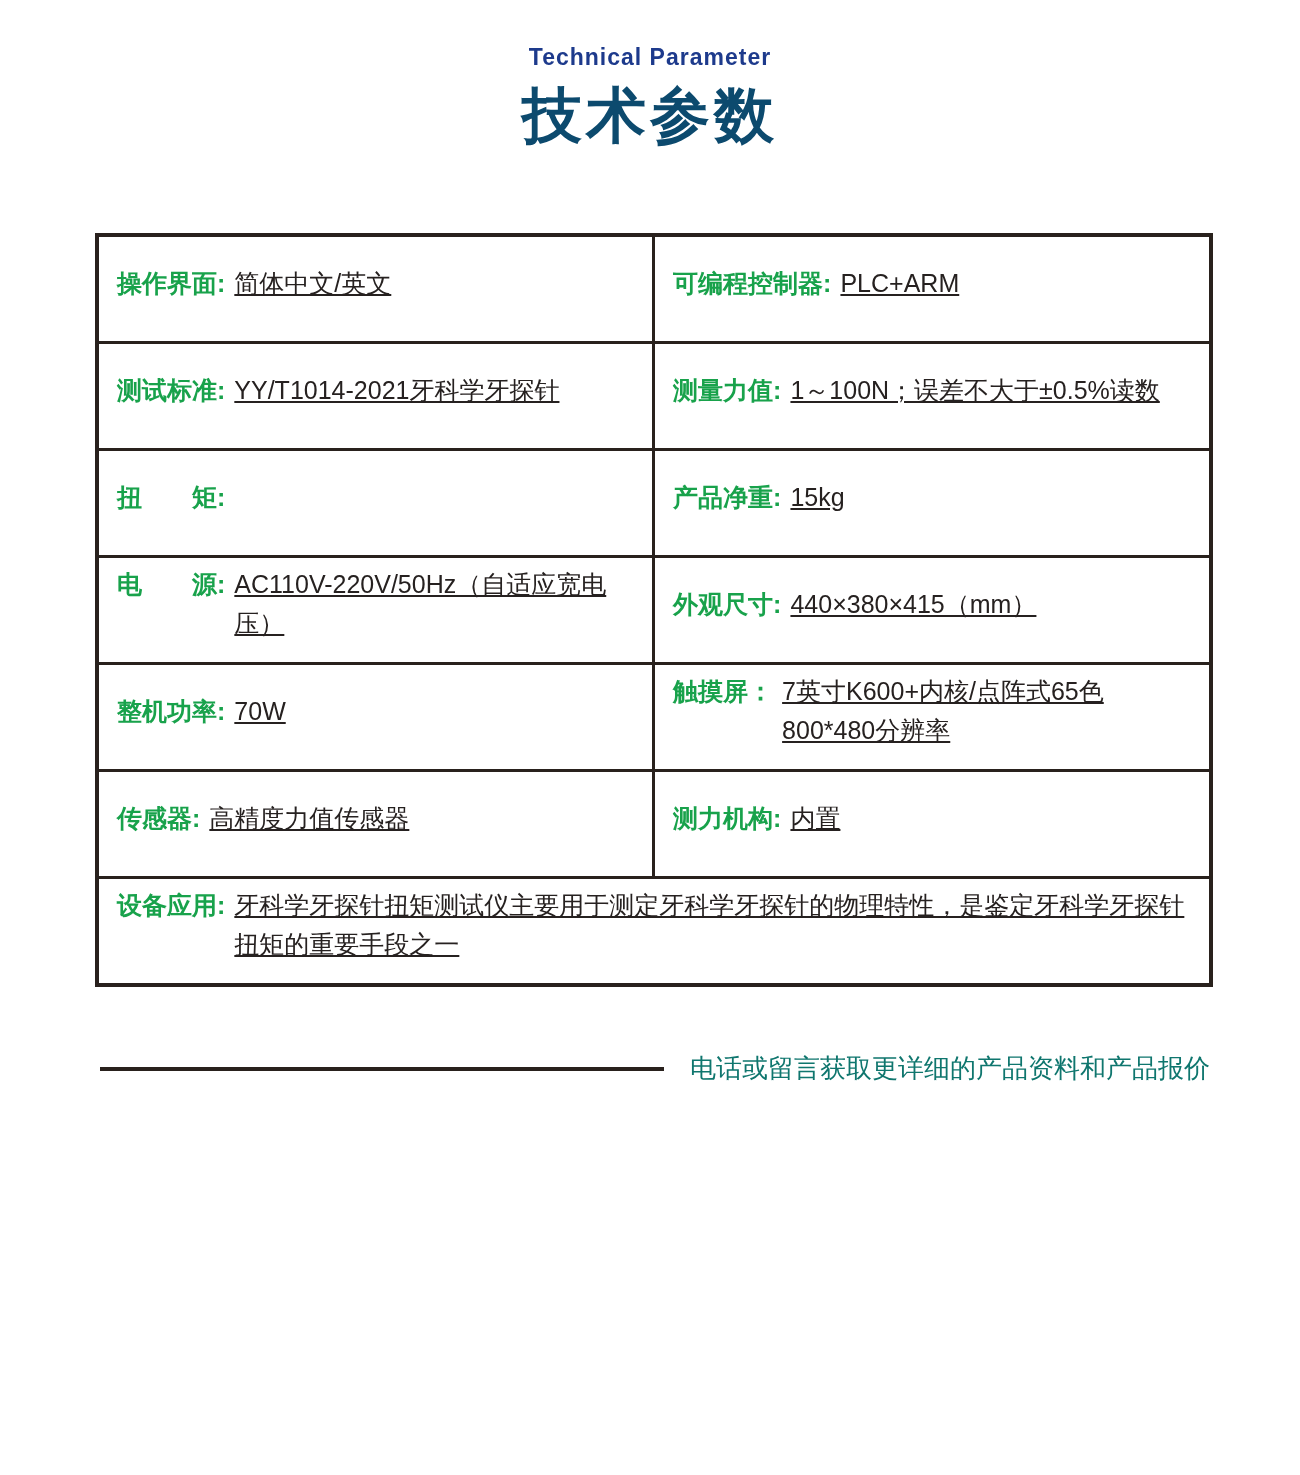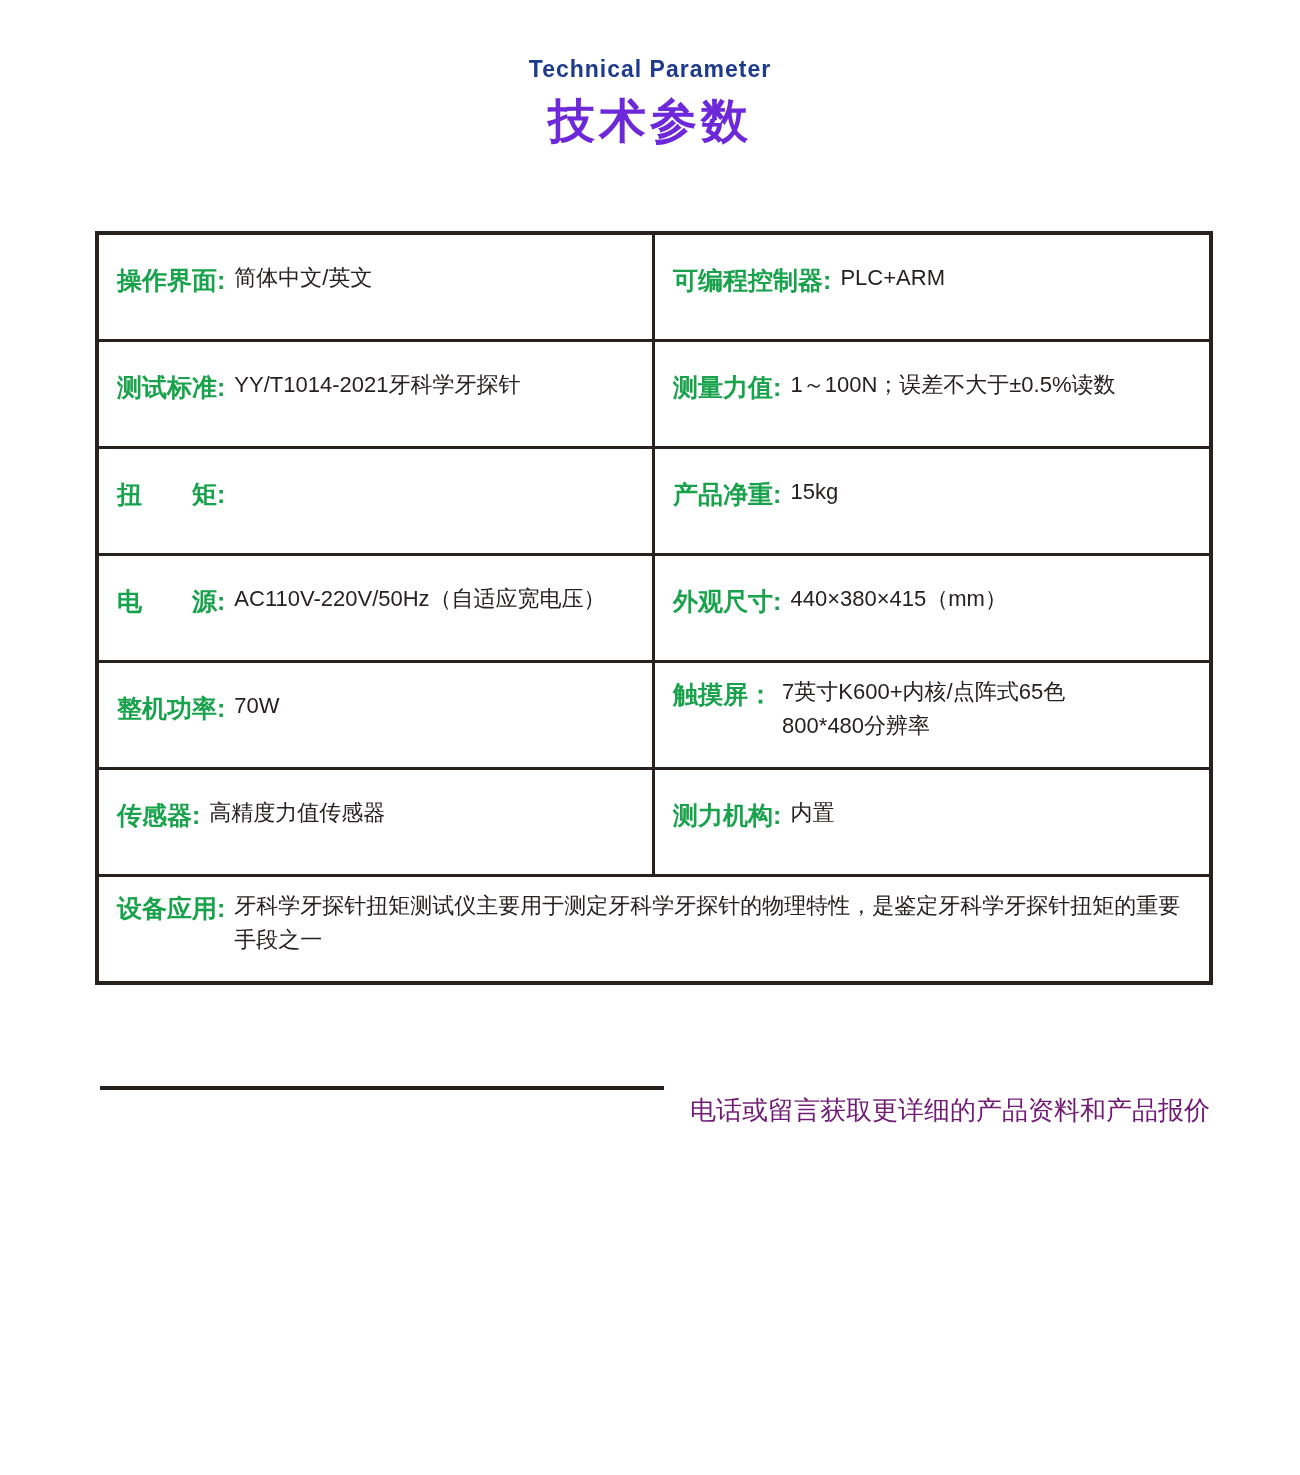--- a/index.html
+++ b/index.html
@@ -10,33 +10,33 @@
   }
   .page {
     position: relative;
     width: 1300px;
     height: 1475px;
     background: #ffffff;
     overflow: hidden;
   }
   
   .header {
-    padding-top: 56px;
+    padding-top: 44px;
     text-align: center;
   }
   .subtitle {
     color: #1d3a8c;
     font-size: 23px;
     font-weight: bold;
     letter-spacing: 1px;
   }
   .title {
     margin-top: 12px;
-    color: #6d28d9;
-    font-size: 47px;
+    color: #0c4a6e;
+    font-size: 60px;
     font-weight: bold;
     letter-spacing: 4px;
     line-height: 1.1;
   }
   
   .spec-table {
     box-sizing: border-box;
     margin: 84px 0 0 95px;
     width: 1118px;
     border: 4px solid #29211d;
@@ -67,44 +67,44 @@
     flex: none;
     color: #18a24b;
     font-size: 25px;
     font-weight: bold;
     line-height: 1.55;
     margin-right: 9px;
     white-space: pre;
   }
   .val {
     color: #262120;
-    font-size: 22px;
+    font-size: 25px;
     line-height: 1.55;
     white-space: pre-line;
+    text-decoration: underline;
   }
   
   .footer {
     display: flex;
     align-items: center;
     margin: 64px 0 0 100px;
     width: 1110px;
   }
   .footer-line {
     flex: 1;
     height: 4px;
     background: #29211d;
   }
   .footer-note {
     flex: none;
     margin-left: 26px;
-    color: #701a75;
+    color: #0f766e;
     font-size: 26px;
     font-weight: 500;
     white-space: nowrap;
-    margin-top: 44px;
   }
 </style>
 </head>
 <body>
 
 <div class="page">
 
   <div class="header">
     <div class="subtitle">Technical Parameter</div>
     <div class="title">技术参数</div>

